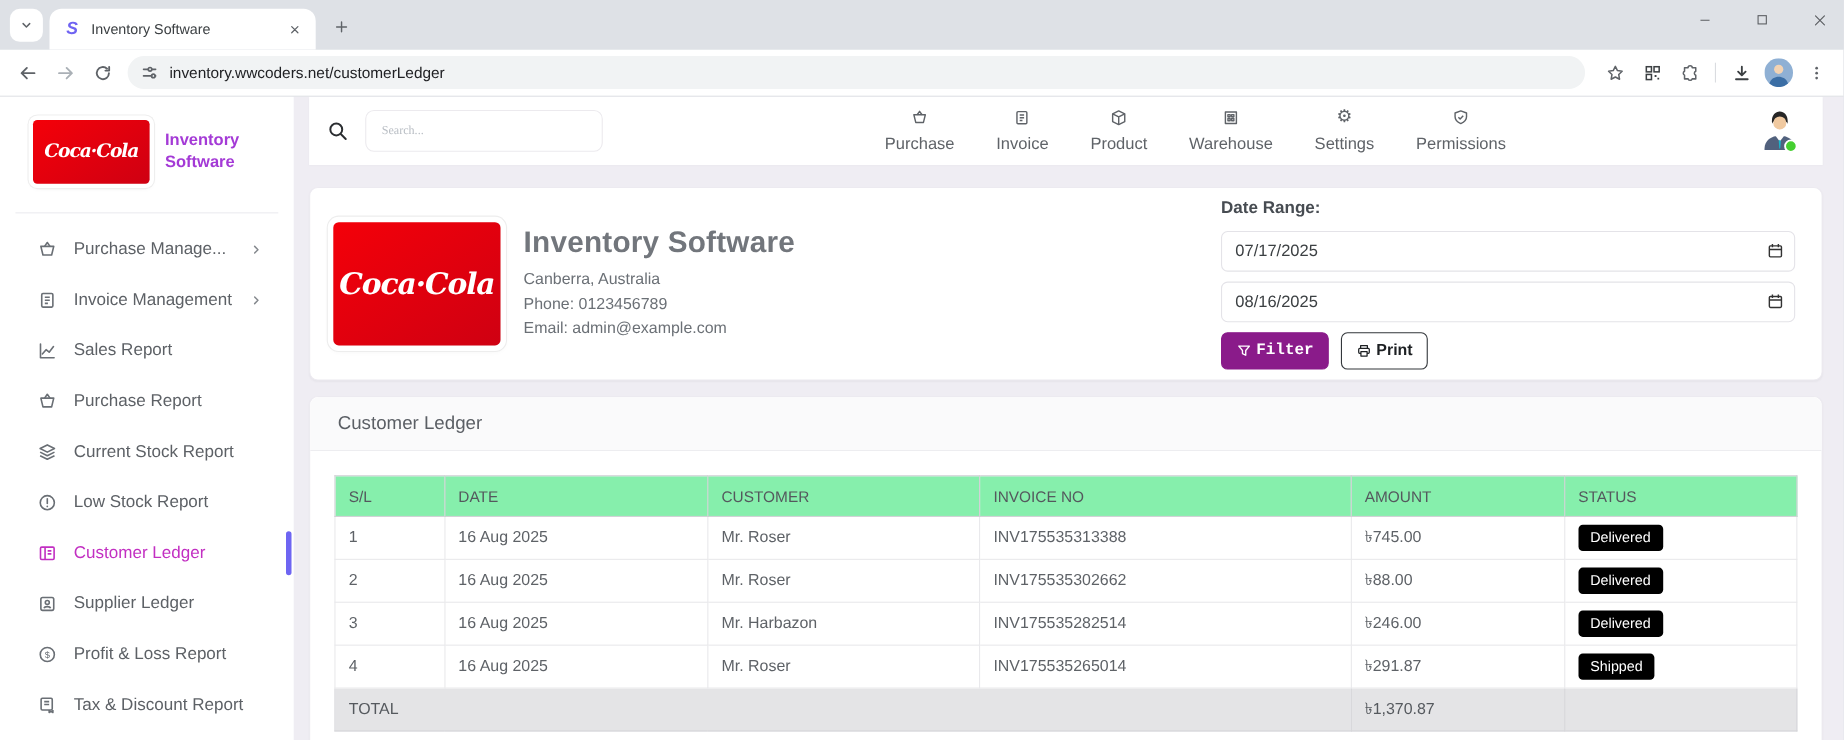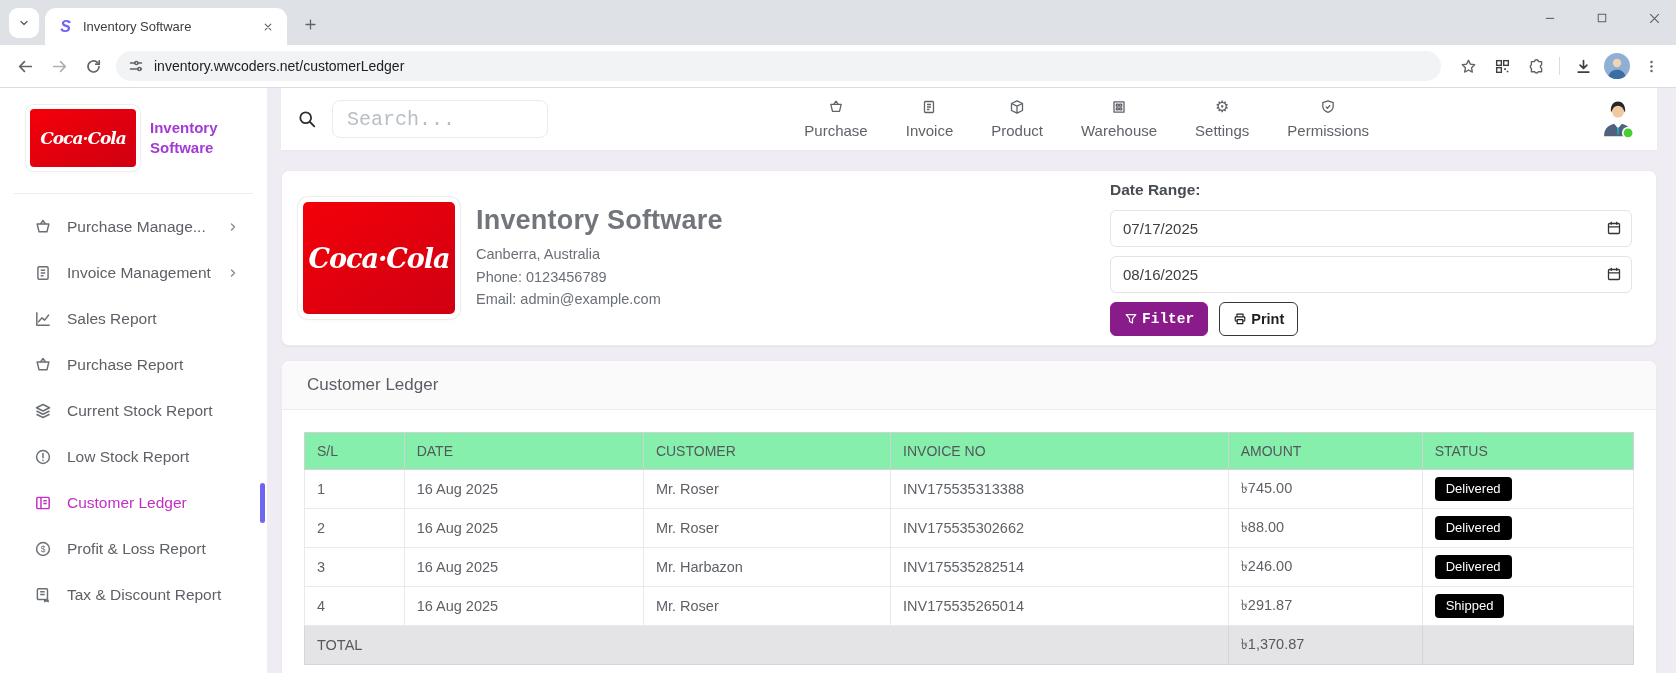--- a/index.html
+++ b/index.html
@@ -56,22 +56,22 @@
   .menu-item.active, .menu-item.active .mi-icon { color:#c22fc2; }
   .active-bar { position:absolute; right:2px; top:3px; width:5px; height:40px; border-radius:3px; background:#6e65f2; }
 
   .main { flex:1; background:#efedf3; padding:0 19px 0 14px; overflow:hidden; }
 
   .topbar { height:62px; background:#fff; display:flex; align-items:center; padding:0 16px;
             box-shadow:0 1px 2px rgba(0,0,0,.03); }
   .search-wrap { display:flex; align-items:center; }
   .search-ic { width:20px; height:20px; color:#2b2e31; margin-right:15px; }
   .search-input { width:216px; height:38px; border:1px solid #eceaee; border-radius:8px;
-                  padding:0 14px; font-size:20px; color:#0f172a; outline:none;
-                  font-family:Liberation Mono, monospace; }
+                  padding:0 14px; font-size:11px; color:#0f172a; outline:none;
+                  font-family:Liberation Serif, serif; }
   .search-input::placeholder { color:#b9bec4; }
   .topnav { margin-left:auto; margin-right:226px; display:flex; gap:38px; }
   .topnav-item { display:flex; align-items:center; gap:7px; color:#5f6368; font-size:15px; cursor:pointer; white-space:nowrap;flex-direction:column; }
   .topnav-item .tn-icon { width:16px; height:16px; color:#5f6368; }
   .gear-glyph { font-size:16px; line-height:16px; }
   .avatar { width:46px; height:46px; cursor:pointer; }
 
   .content { padding-top:20px; }
   .card { background:#fff; border:1px solid #eceaf0; border-radius:8px; box-shadow:0 1px 2px rgba(0,0,0,.04); }
 
@@ -330,20 +330,30 @@
       </li>
       <li class="menu-item active">
         <span class="ico mi-icon">
           <svg viewBox="0 0 16 16" fill="none" stroke="currentColor" stroke-width="1.3" stroke-linejoin="round">
               <rect x="2.5" y="3" width="11" height="10" rx="1"></rect>
               <path d="M6.2 3v10M8.3 6h3M8.3 8.5h3"></path>
             </svg>
         </span>
         <span>Customer Ledger</span>
         <span class="active-bar"></span>
+      </li>
+      <li class="menu-item">
+        <span class="ico mi-icon">
+          <svg viewBox="0 0 16 16" fill="none" stroke="currentColor" stroke-width="1.3" stroke-linejoin="round">
+              <rect x="2.8" y="2.8" width="10.4" height="10.4" rx="1.4"></rect>
+              <circle cx="8" cy="6.8" r="1.6"></circle>
+              <path d="M5.4 11.5c.5-1.7 4.7-1.7 5.2 0"></path>
+            </svg>
+        </span>
+        <span>Supplier Ledger</span>
       </li>
       <li class="menu-item">
         <span class="ico mi-icon">
           <svg viewBox="0 0 16 16" fill="none" stroke="currentColor" stroke-width="1.3">
               <circle cx="8" cy="8" r="5.7"></circle>
               <text x="8" y="10.6" text-anchor="middle" font-size="7.5" fill="currentColor" stroke="none" font-family="Liberation Sans, sans-serif">$</text>
             </svg>
         </span>
         <span>Profit &amp; Loss Report</span>
       </li>

